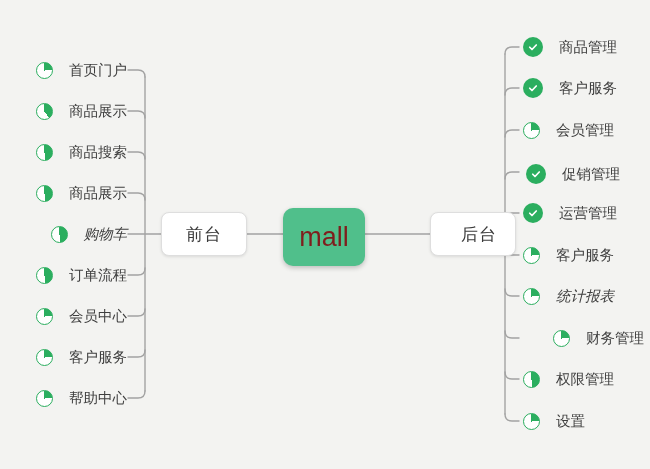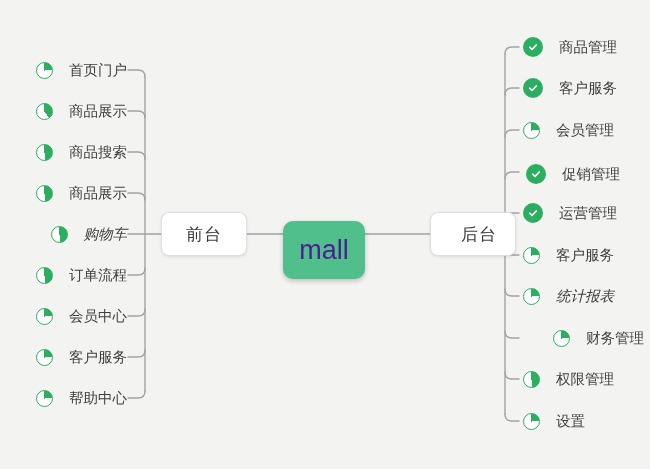--- a/index.html
+++ b/index.html
@@ -18,25 +18,25 @@
   }
   .branch-node{
     width:86px;height:44px;top:212px;
     background:#ffffff;
     border:1px solid #dedede;
     border-radius:8px;
     box-shadow:0 1px 3px rgba(0,0,0,0.10);
     font-size:17px;color:#3a3a3a;letter-spacing:1px;
   }
   .root-node{
-    left:283px;top:221px;width:82px;height:58px;
+    left:283px;top:208px;width:82px;height:58px;
     background:#50bf8b;
     border-radius:10px;
     box-shadow:0 2px 5px rgba(0,0,0,0.22);
-    font-size:27px;color:#4c1d95;
+    font-size:27px;color:#7f1d1d;
   }
   .topic-row{
     position:absolute;height:24px;
     display:flex;align-items:center;gap:16px;
     white-space:nowrap;
   }
   .topic-row .label{
     font-size:14.5px;color:#3e3e3e;
   }
   .pie-icon{

